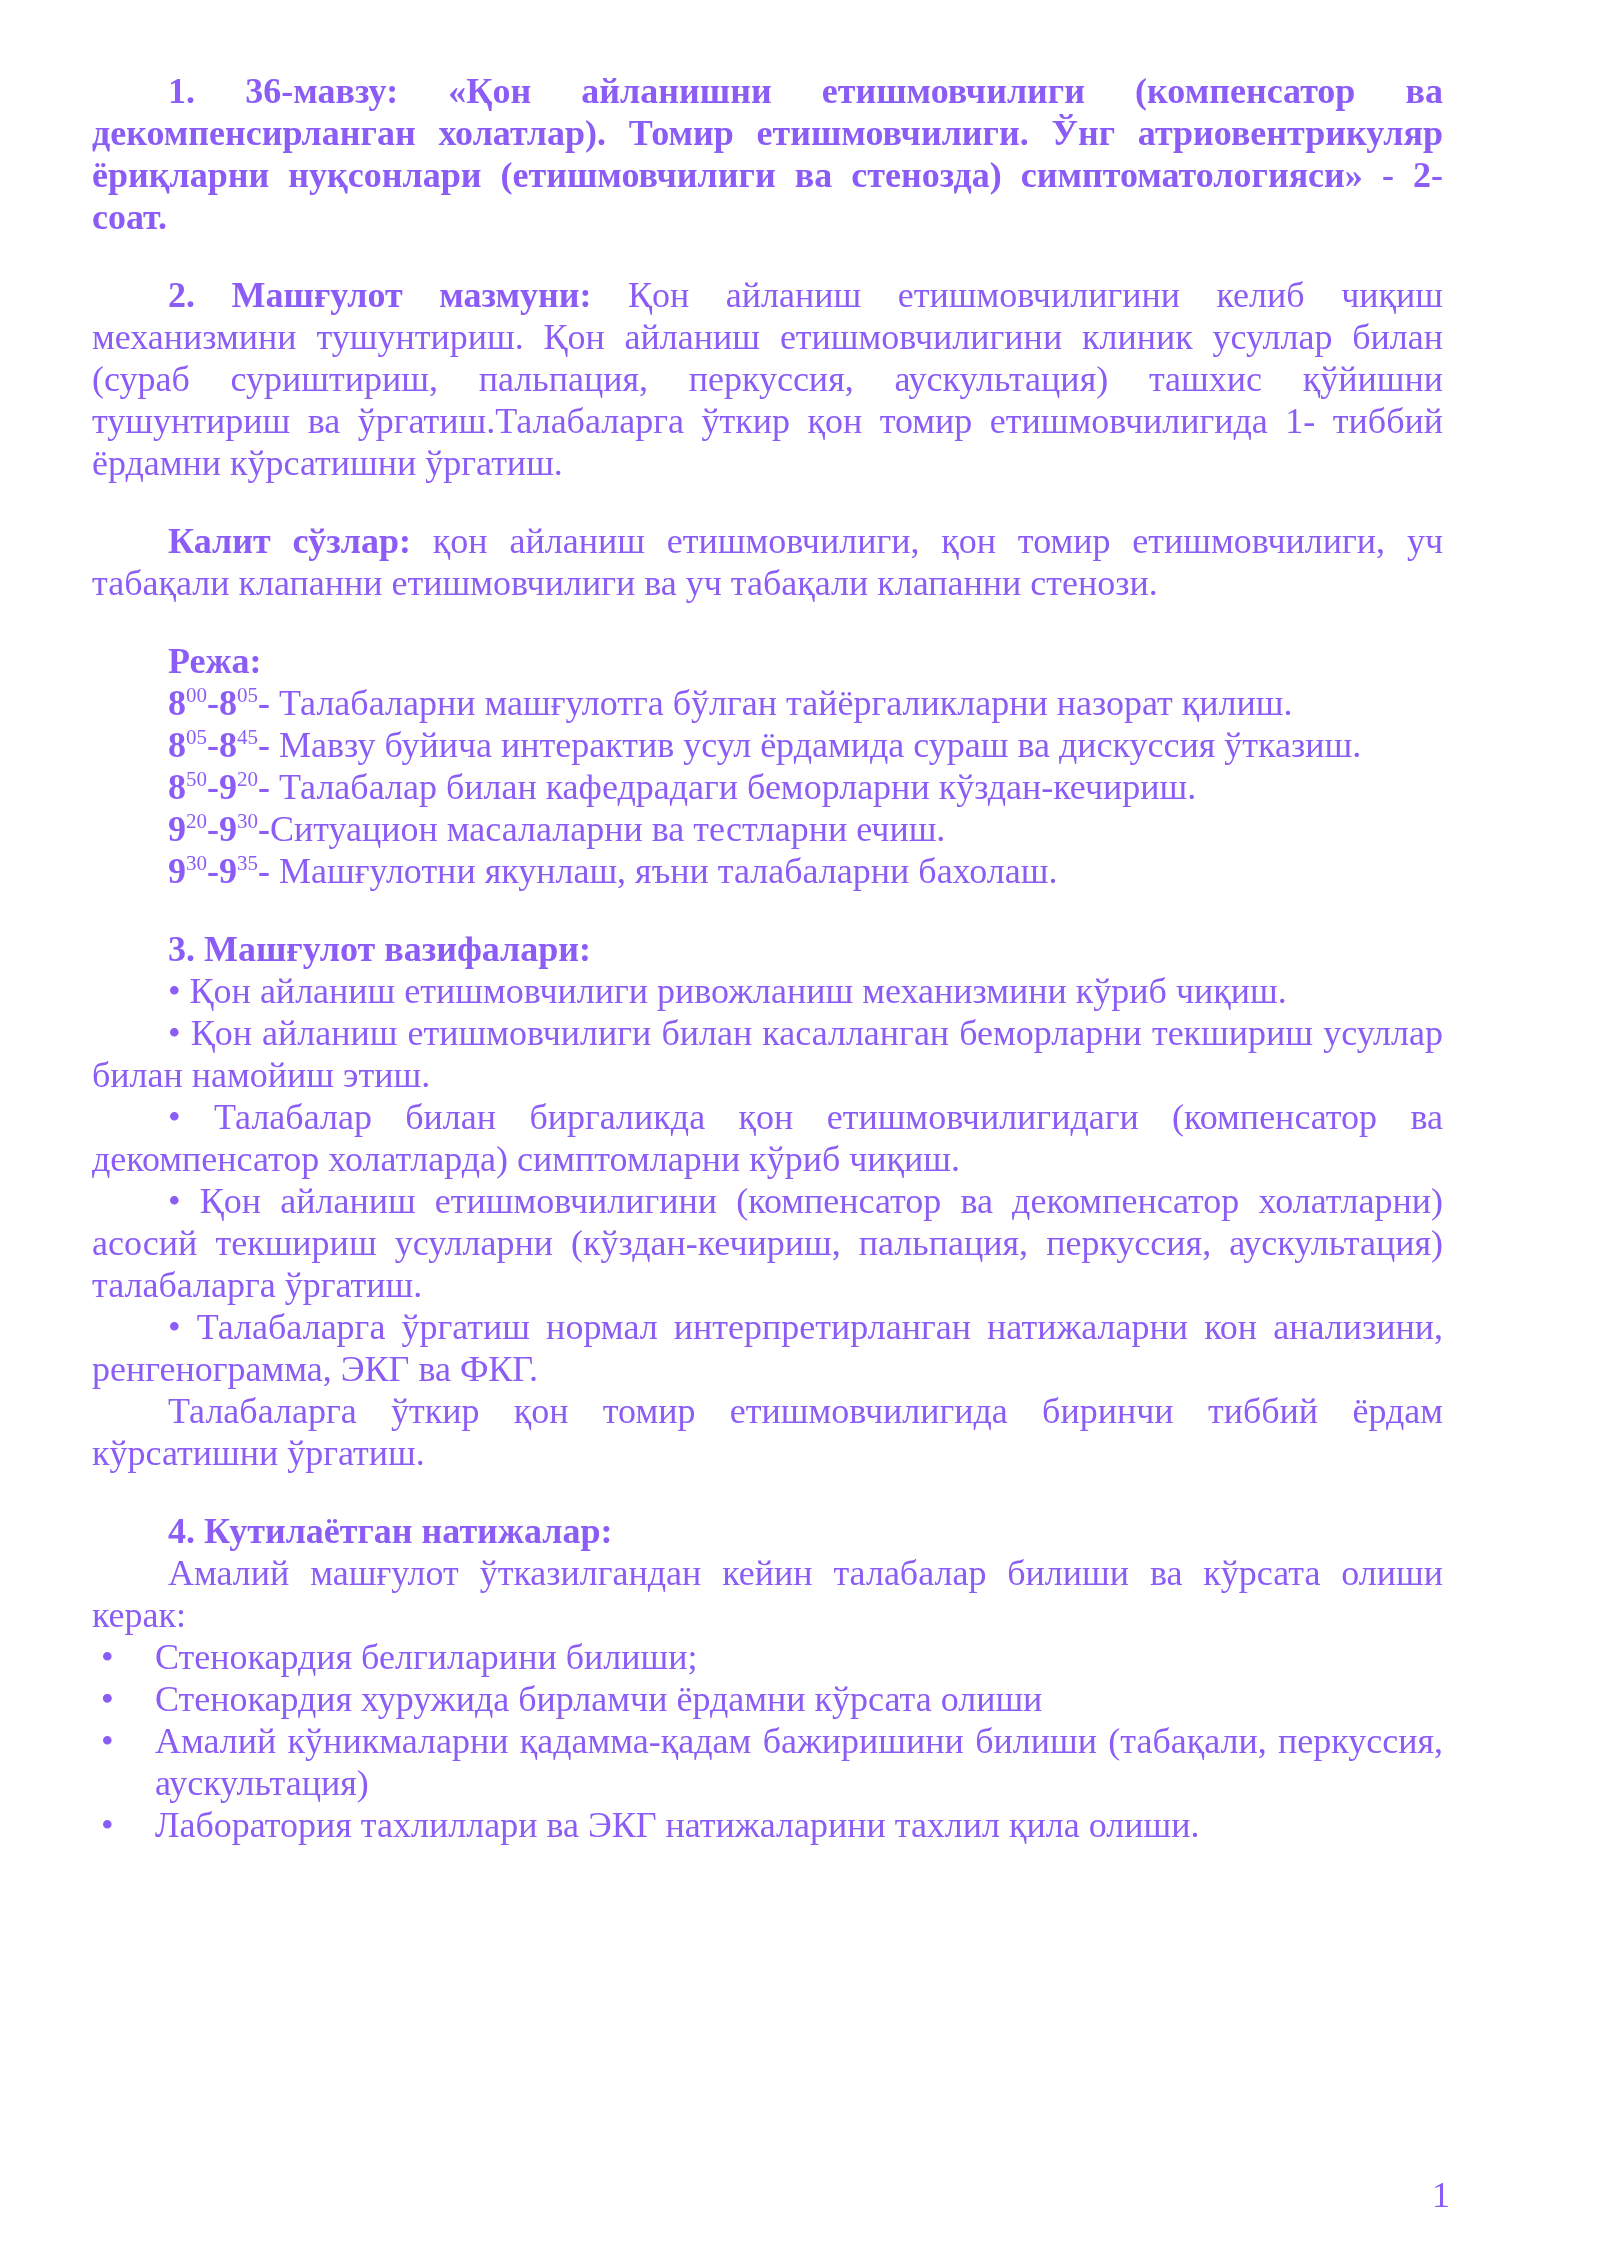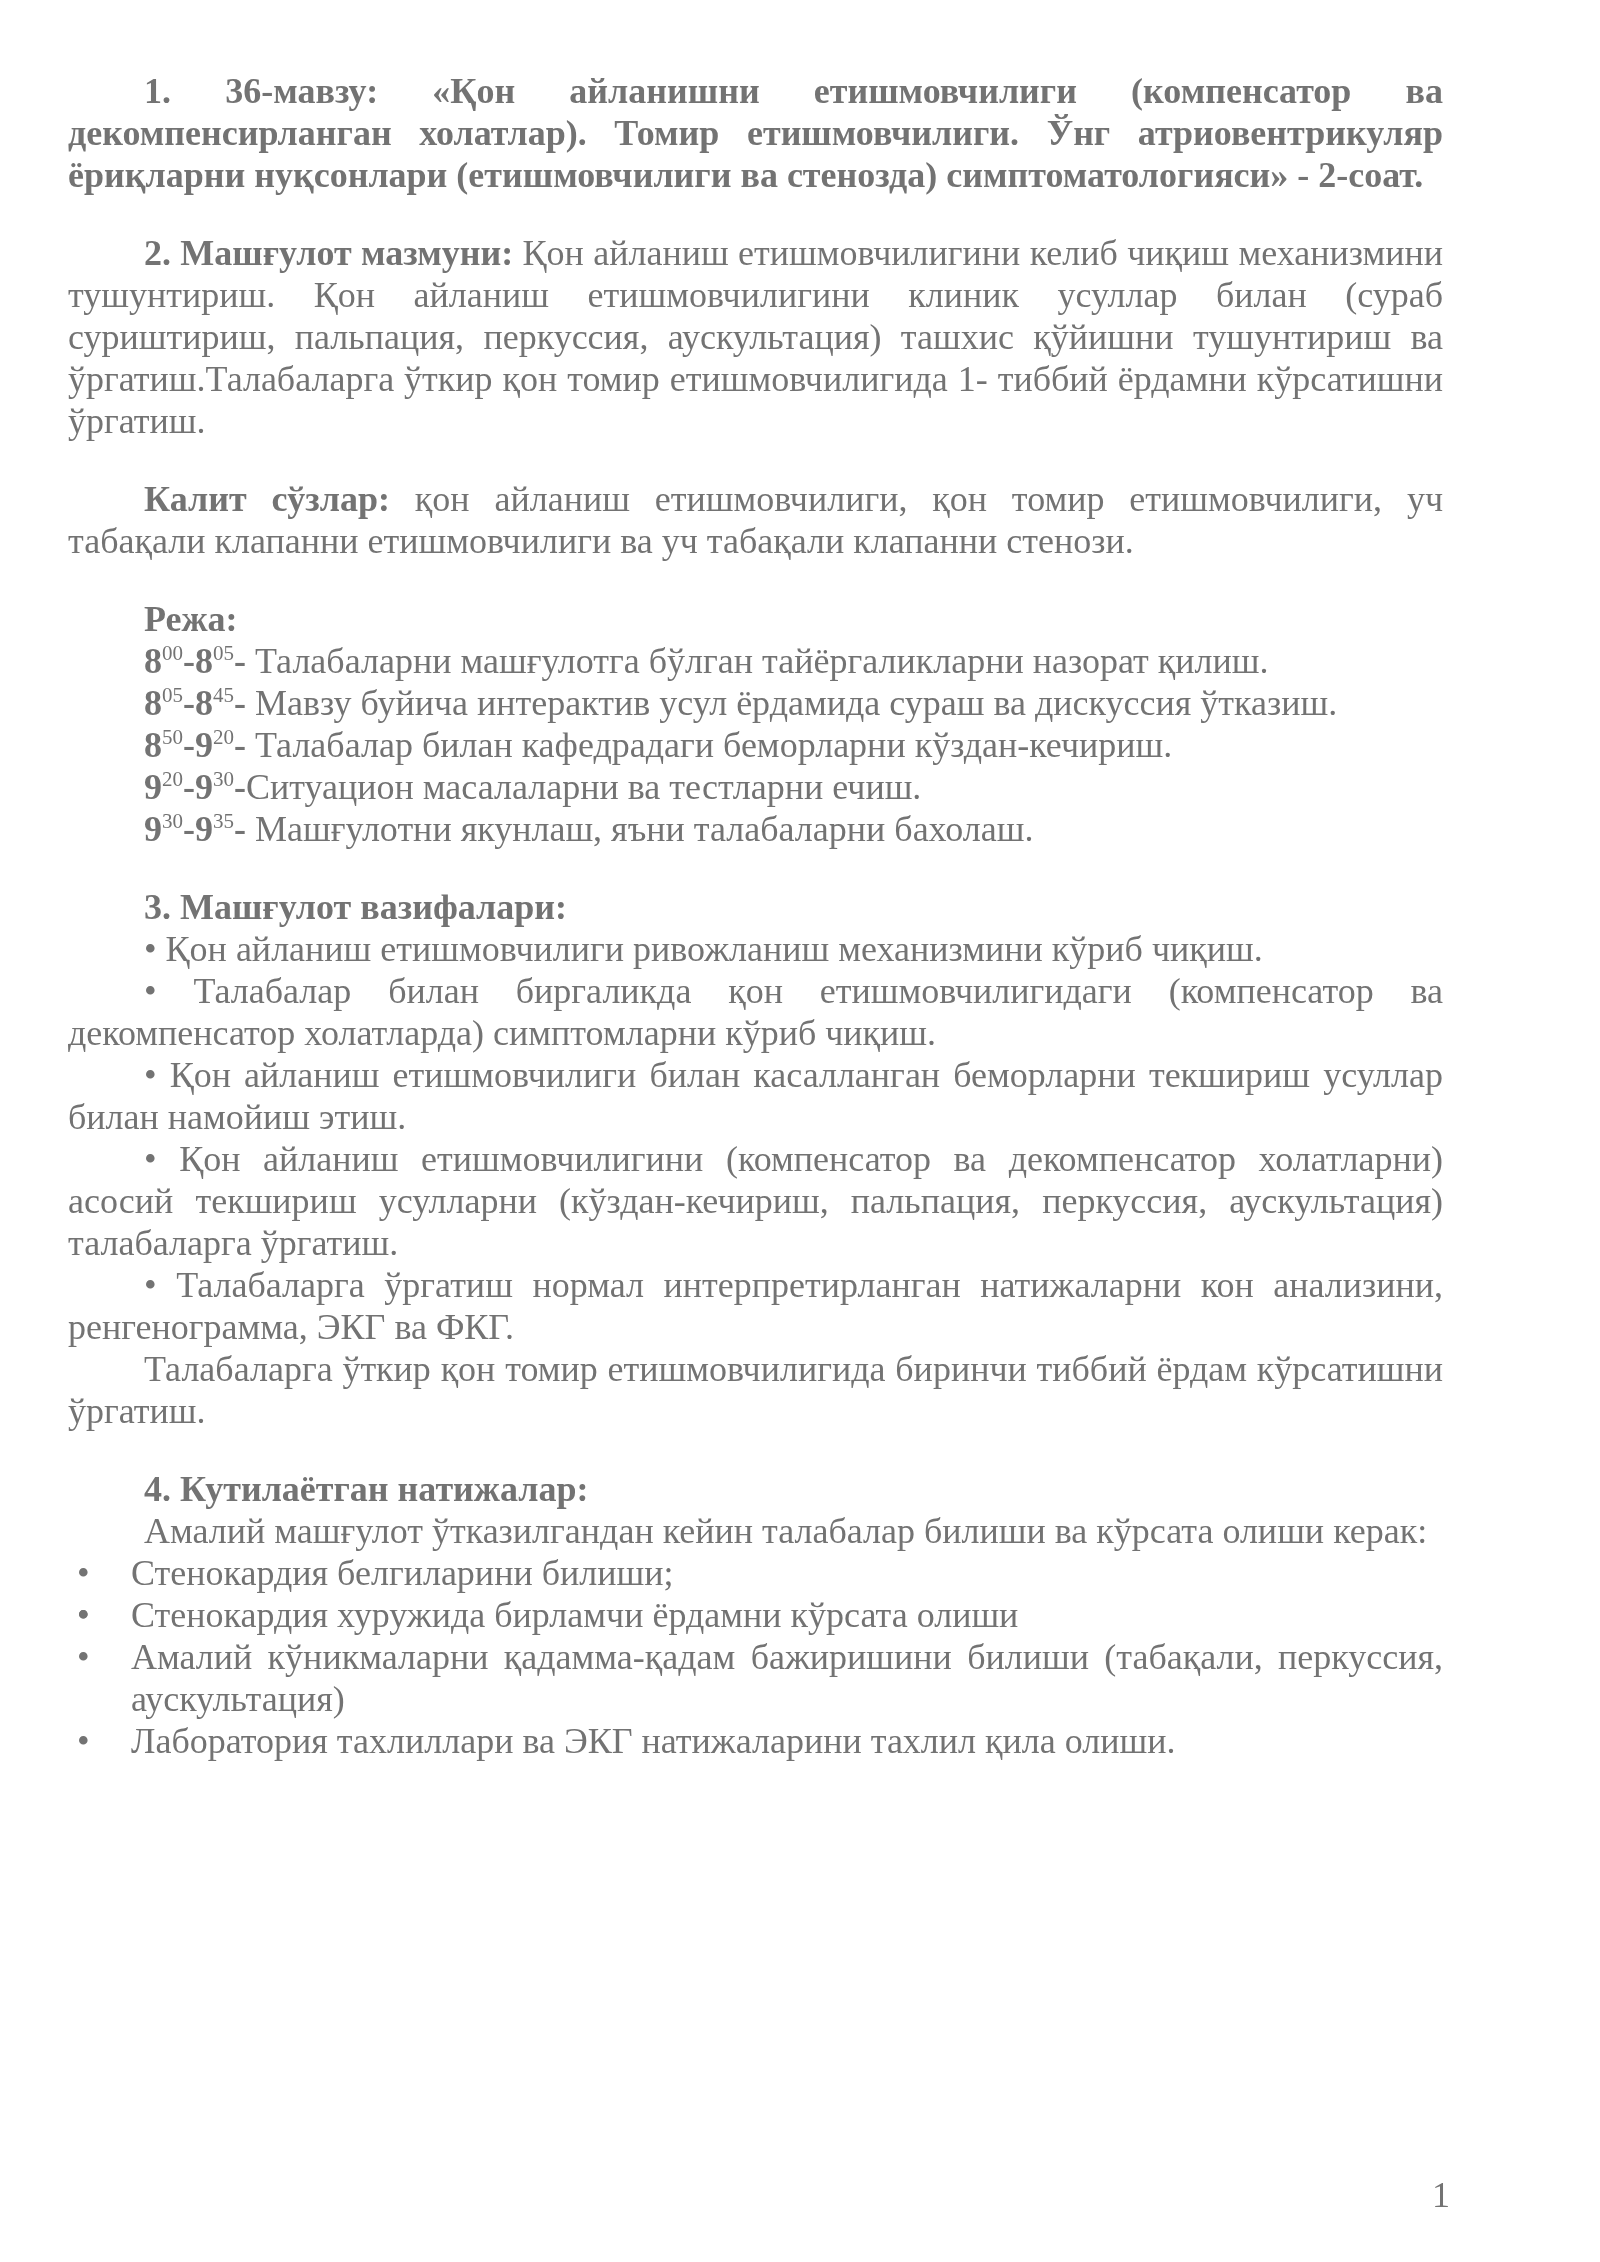--- a/index.html
+++ b/index.html
@@ -2,25 +2,25 @@
 <html><head>
 <meta charset="utf-8">
 <style>
   * { box-sizing: border-box; }
   html, body { margin: 0; padding: 0; background: #ffffff; }
   .page {
     position: relative;
     width: 1600px;
     height: 2262px;
     background: #ffffff;
-    color: #737373;
+    color: #8b5cf6;
     font-family: "Liberation Serif", "DejaVu Serif", serif;
     font-size: 36px;
     line-height: 42px;
-    padding: 70px 157px 0 68px;
+    padding: 70px 157px 0 92px;
     overflow: hidden;
   }
   p { margin: 0; }
   .j { text-align: justify; }
   .ind { text-indent: 76px; }
   .mt { margin-top: 36px; }
   .b { font-weight: 700; }
   sup.ts {
     font-size: 21px;
     line-height: 0;
@@ -79,24 +79,24 @@
   <p class="j ind">
     <span class="b"><span>9</span><sup class="ts">30</sup><span>-9</span><sup class="ts">35</sup><span>-</span></span><span> Машғулотни якунлаш, яъни талабаларни бахолаш.</span>
   </p>
 
   <p class="ind b mt">3. Машғулот вазифалари:</p>
 
   <p class="j ind">
     <span>•</span><span> Қон айланиш етишмовчилиги ривожланиш механизмини кўриб чиқиш.</span>
   </p>
   <p class="j ind">
-    <span>•</span><span> Талабалар билан биргаликда қон етишмовчилигидаги (компенсатор ва декомпенсатор холатларда) симптомларни кўриб чиқиш.</span>
+    <span>•</span><span> Қон айланиш етишмовчилиги билан касалланган беморларни текшириш усуллар билан намойиш этиш.</span>
   </p>
   <p class="j ind">
-    <span>•</span><span> Қон айланиш етишмовчилиги билан касалланган беморларни текшириш усуллар билан намойиш этиш.</span>
+    <span>•</span><span> Талабалар билан биргаликда қон етишмовчилигидаги (компенсатор ва декомпенсатор холатларда) симптомларни кўриб чиқиш.</span>
   </p>
   <p class="j ind">
     <span>•</span><span> Қон айланиш етишмовчилигини (компенсатор ва декомпенсатор холатларни) асосий текшириш усулларни (кўздан-кечириш, пальпация, перкуссия, аускультация) талабаларга ўргатиш.</span>
   </p>
   <p class="j ind">
     <span>•</span><span> Талабаларга ўргатиш нормал интерпретирланган натижаларни кон анализини, ренгенограмма, ЭКГ ва ФКГ.</span>
   </p>
 
   <p class="j ind">Талабаларга ўткир қон томир етишмовчилигида биринчи тиббий ёрдам кўрсатишни ўргатиш.</p>
 

